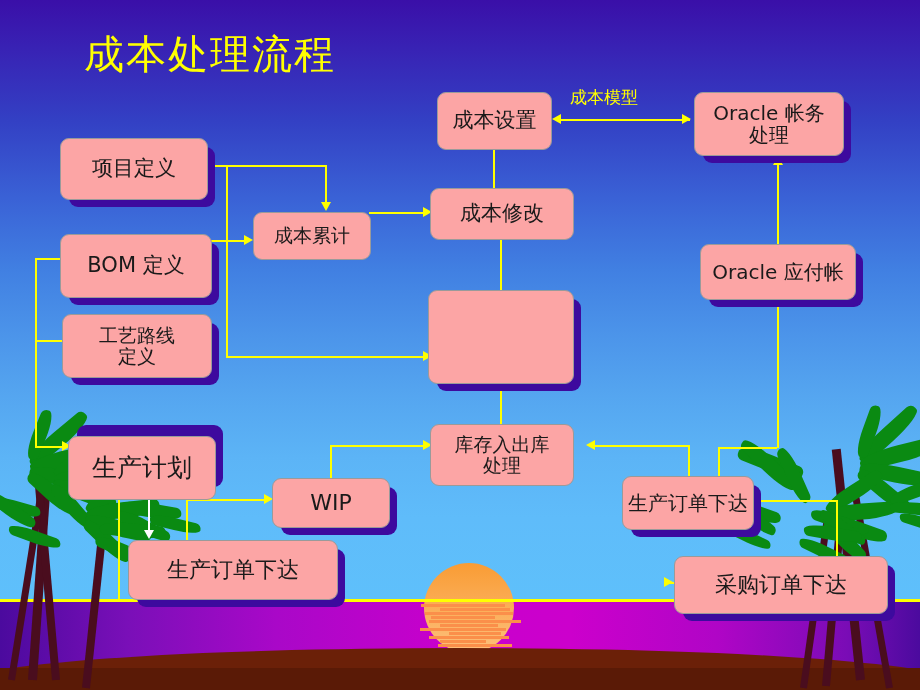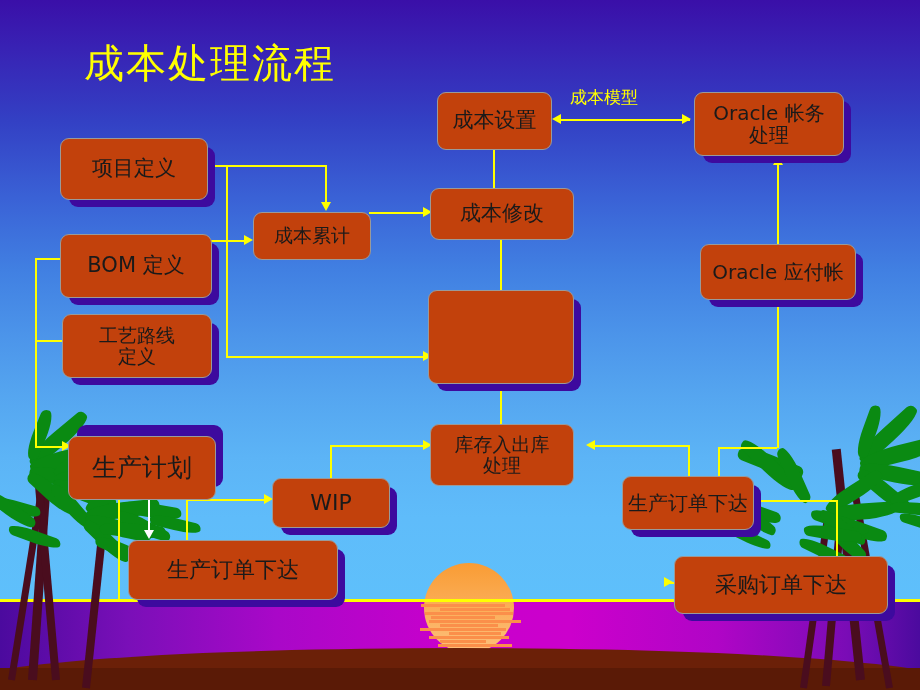--- a/index.html
+++ b/index.html
@@ -18,25 +18,25 @@
        background:linear-gradient(to bottom,#f99c34 0%,#fbb05c 55%,#fdc07c 100%);}
   .sunline{position:absolute;background:#ffff00;height:3px;}
   .refl{position:absolute;background:#fb8f4a;}
 
   
   .palm{position:absolute;}
   .trunk{position:absolute;background:#4a0d1e;}
   .frond{position:absolute;background:#0a8a12;}
 
   
-  .title{position:absolute;left:84px;top:36px;color:#ffff00;font-size:40px;
+  .title{position:absolute;left:84px;top:27px;color:#ffff00;font-size:40px;
          font-family:"DejaVu Serif","Liberation Serif",serif;letter-spacing:2px;white-space:nowrap;}
 
   
-  .box{position:absolute;background:#c2410c;border:1px solid #9a9a9a;border-radius:9px;
+  .box{position:absolute;background:#fca5a5;border:1px solid #9a9a9a;border-radius:9px;
        color:#1a1a1a;display:flex;align-items:center;justify-content:center;
        text-align:center;line-height:1.12;z-index:6;
        font-family:"DejaVu Serif","Liberation Serif",serif;white-space:nowrap;}
   .box.sans{font-family:"DejaVu Sans","Liberation Sans",sans-serif;}
   .shadow{position:absolute;background:#3d0a9e;border-radius:9px;z-index:5;}
 
   
   .ln{position:absolute;background:#ffff00;z-index:4;}
   .lnw{position:absolute;background:#ffffff;z-index:4;}
   .ah{position:absolute;width:0;height:0;z-index:4;}

